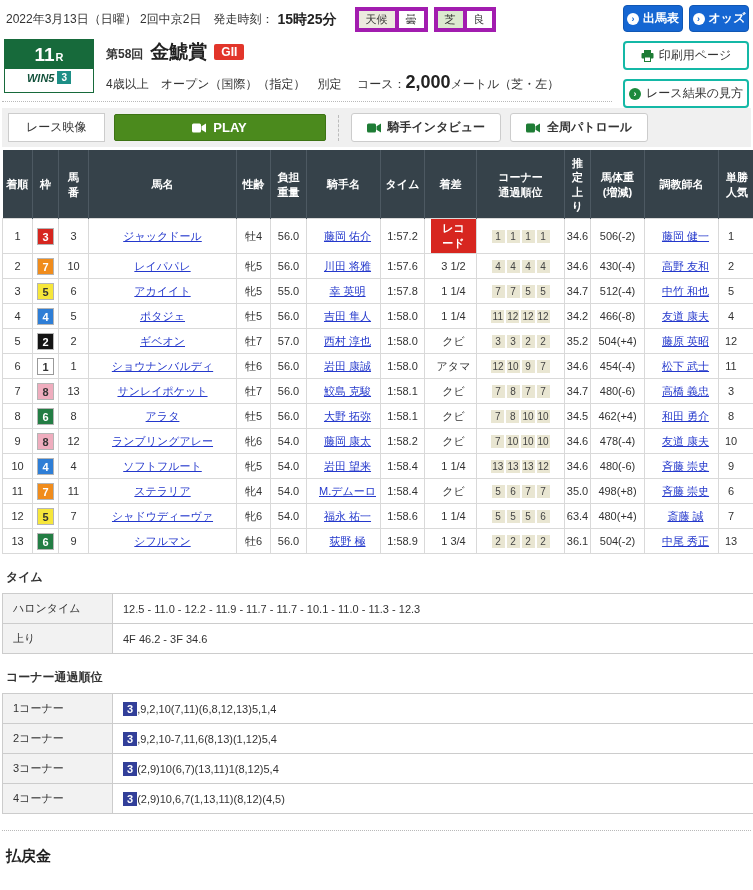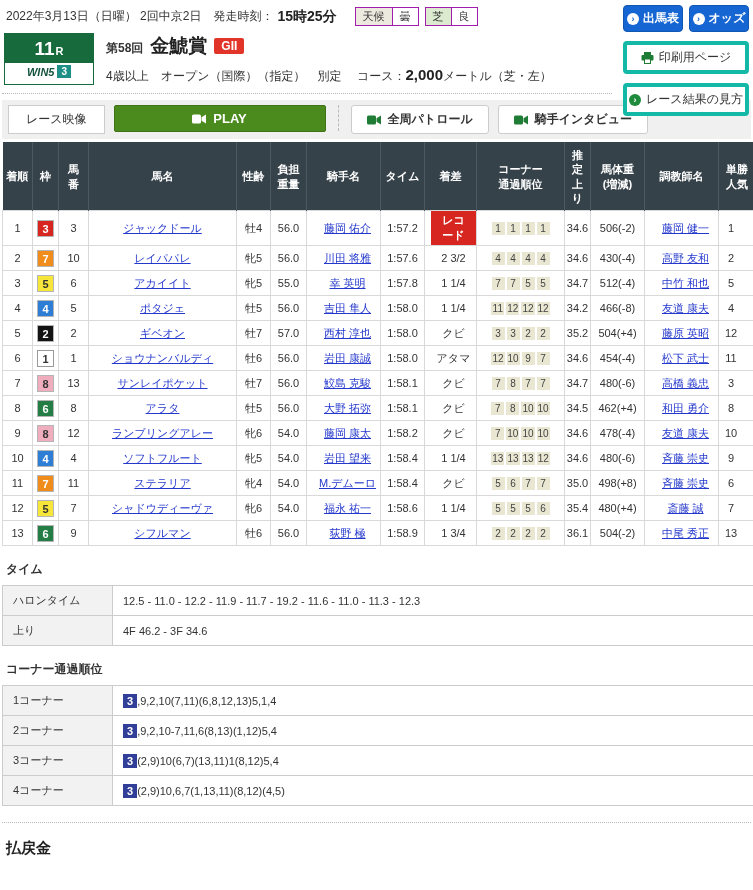--- a/index.html
+++ b/index.html
@@ -3,57 +3,57 @@
 <meta charset="utf-8">
 <style>
   * { margin:0; padding:0; box-sizing:border-box; }
   body { background:#fff; font-family:"Liberation Sans","DejaVu Sans",sans-serif; color:#333; }
   .page { width:753px; min-height:890px; position:relative; background:#fff; padding:4px 2px 8px 2px; }
 
   
   .date-row { display:flex; align-items:center; gap:4px; padding:3px 2px 2px 4px; font-size:12px; color:#333; }
   .start-time { font-weight:bold; font-size:14px; color:#222; }
   .badges { display:flex; margin-left:14px; gap:0; }
-  .badge { border:1px solid #a21caf; padding:1px 7px; font-size:11px; line-height:15px; }
+  .badge { border:4px solid #a21caf; padding:1px 7px; font-size:11px; line-height:15px; }
   .badge.lab { background:#eceadf; border-right:none; }
   .badge.turf { background:#dcead0; border-right:none; margin-left:6px; }
   .badge.val { background:#fff; }
 
   .right-buttons { position:absolute; top:5px; right:4px; width:126px; display:flex; flex-direction:column; gap:9px; z-index:5; }
   .btn-row { display:flex; gap:6px; }
   .btn-blue { flex:1; background:#1566d2; color:#fff; font-weight:bold; font-size:12px; border:1px solid #1057b4; border-radius:4px; padding:4px 2px; display:flex; align-items:center; justify-content:center; gap:4px; cursor:pointer; }
   .circle-ic { width:12px; height:12px; border-radius:50%; background:#fff; color:#1566d2; font-size:9px; line-height:12px; text-align:center; font-weight:bold; flex:0 0 12px; }
-  .btn-white { background:#fff; border:4px solid #14b8a6; border-radius:4px; padding:4px 2px; font-size:12px; color:#333; display:flex; align-items:center; justify-content:center; gap:5px; cursor:pointer; }
+  .btn-white { background:#fff; border:2px solid #14b8a6; border-radius:4px; padding:4px 2px; font-size:12px; color:#333; display:flex; align-items:center; justify-content:center; gap:5px; cursor:pointer; }
   .gcircle { width:12px; height:12px; border-radius:50%; background:#1e8a3c; color:#fff; font-size:9px; line-height:12px; text-align:center; font-weight:bold; flex:0 0 12px; }
 
   
   .race-row { display:flex; gap:12px; margin-top:5px; padding-left:2px; }
   .race-badge { width:90px; border:1px solid #176a3b; }
   .rnum { background:#176a3b; color:#fff; height:29px; display:flex; align-items:center; justify-content:center; font-weight:bold; }
   .rnum .n { font-size:19px; }
   .rnum .r { font-size:11px; margin-left:1px; margin-top:5px; }
   .win5 { background:#fff; height:17px; display:flex; align-items:center; justify-content:center; gap:3px; }
   .win5 .wtxt { font-style:italic; font-weight:bold; font-size:11px; color:#14523c; letter-spacing:0; }
   .win5 .wnum { background:#1d8f86; color:#fff; font-size:10px; font-weight:bold; padding:0 4px; line-height:13px; }
   .race-head-main { flex:1; }
   .race-title-line { display:flex; align-items:baseline; gap:7px; }
   .race-edition { font-size:12px; font-weight:bold; }
   .race-name { font-size:19px; font-weight:bold; color:#222; }
   .grade-badge { background:#e2352a; color:#fff; font-weight:bold; font-size:12px; padding:1px 7px; border-radius:2px; align-self:center; }
   .race-cond { margin-top:7px; font-size:12px; color:#333; }
-  .course-num { font-weight:bold; font-size:15px; color:#222; }
+  .course-num { font-weight:bold; font-size:18px; color:#222; }
   .dotted-div { border-top:1px dotted #b9b9b9; margin:8px 0 6px 0; }
 
   
   .prize { padding:0 2px 4px 4px; font-size:11px; line-height:1.7; color:#333; }
   .prize .plabel { display:inline-block; width:88px; }
   .prize .pvals { white-space:pre; }
 
   
-  .video-bar { background:#f0f0f0; padding:5px 6px; display:flex; align-items:flex-start; gap:9px; margin-top:2px; }
+  .video-bar { background:#f0f0f0; padding:5px 6px; display:flex; align-items:center; gap:9px; margin-top:2px; }
   .video-label { background:#fff; border:1px solid #ccc; padding:5px 17px; font-size:12px; }
   .play-btn { background:#4b8a1d; border:1px solid #3d7314; color:#fff; font-weight:bold; font-size:13px; width:212px; padding:5px 0; border-radius:2px; display:flex; align-items:center; justify-content:center; gap:7px; cursor:pointer; }
   .vsep { border-left:1px dashed #bbb; height:26px; margin:0 3px; }
   .vbtn { background:#fff; border:1px solid #ccc; border-radius:3px; padding:5px 15px; font-size:12px; font-weight:bold; color:#333; display:flex; align-items:center; gap:7px; cursor:pointer; }
   .cam { color:#1e7c35; display:flex; }
   .cam.white { color:#fff; }
 
   
   table.results { border-collapse:collapse; table-layout:fixed; width:753px; margin-top:3px; }
   table.results th { background:#36424a; color:#fff; font-size:11px; font-weight:bold; padding:5px 0; border-right:1px solid #4d5962; border-top:1px solid #36424a; vertical-align:middle; white-space:pre-line; line-height:1.3; }
@@ -167,30 +167,30 @@
       <span>PLAY</span>
     </div>
     <span class="vsep"></span>
     <div class="vbtn">
       <span class="cam">
         <svg width="14" height="10" viewBox="0 0 14 10">
             <rect x="0" y="0.5" width="9" height="9" rx="1.5" fill="currentColor"></rect>
             <path d="M9.5 3.2 L14 0.5 V9.5 L9.5 6.8 Z" fill="currentColor"></path>
           </svg>
       </span>
-      <span>全周パトロール</span>
+      <span>騎手インタビュー</span>
     </div>
     <div class="vbtn">
       <span class="cam">
         <svg width="14" height="10" viewBox="0 0 14 10">
             <rect x="0" y="0.5" width="9" height="9" rx="1.5" fill="currentColor"></rect>
             <path d="M9.5 3.2 L14 0.5 V9.5 L9.5 6.8 Z" fill="currentColor"></path>
           </svg>
       </span>
-      <span>騎手インタビュー</span>
+      <span>全周パトロール</span>
     </div>
   </div>
 
   <table class="results">
     <colgroup>
       <col style="width:30px">
         <col style="width:26px">
         <col style="width:30px">
         <col style="width:148px">
       <col style="width:34px">
@@ -251,21 +251,21 @@
 
         <tr>
           <td class="c-pos">2</td>
           <td class="c-frame"><span class="waku w7">7</span></td>
           <td class="c-num">10</td>
           <td class="c-horse"><a class="lnk">レイパパレ</a></td>
           <td class="c-sa">牝5</td>
           <td class="c-wt">56.0</td>
           <td class="c-jockey"><a class="lnk">川田 将雅</a></td>
           <td class="c-time">1:57.6</td>
-          <td class="c-margin"><span class="mgn">2 3/2</span></td>
+          <td class="c-margin"><span class="mgn">3 1/2</span></td>
           <td class="c-corner"><span class="cnum">4</span><span class="cnum">4</span><span class="cnum">4</span><span class="cnum">4</span></td>
           <td class="c-agari">34.6</td>
           <td class="c-bw">430(-4)</td>
           <td class="c-trainer"><a class="lnk">高野 友和</a></td>
           <td class="c-pop">2</td>
         </tr>
 
         <tr>
           <td class="c-pos">3</td>
           <td class="c-frame"><span class="waku w5">5</span></td>
@@ -423,21 +423,21 @@
           <td class="c-pos">12</td>
           <td class="c-frame"><span class="waku w5">5</span></td>
           <td class="c-num">7</td>
           <td class="c-horse"><a class="lnk">シャドウディーヴァ</a></td>
           <td class="c-sa">牝6</td>
           <td class="c-wt">54.0</td>
           <td class="c-jockey"><a class="lnk">福永 祐一</a></td>
           <td class="c-time">1:58.6</td>
           <td class="c-margin"><span class="mgn">1 1/4</span></td>
           <td class="c-corner"><span class="cnum">5</span><span class="cnum">5</span><span class="cnum">5</span><span class="cnum">6</span></td>
-          <td class="c-agari">35.4</td>
+          <td class="c-agari">63.4</td>
           <td class="c-bw">480(+4)</td>
           <td class="c-trainer"><a class="lnk">斎藤 誠</a></td>
           <td class="c-pop">7</td>
         </tr>
 
         <tr>
           <td class="c-pos">13</td>
           <td class="c-frame"><span class="waku w6">6</span></td>
           <td class="c-num">9</td>
           <td class="c-horse"><a class="lnk">シフルマン</a></td>
@@ -454,21 +454,21 @@
         </tr>
 
     </tbody>
   </table>
 
   <div class="sec-title">タイム</div>
   <table class="kv">
     <tbody>
         <tr>
       <td class="kl">ハロンタイム</td>
-      <td>12.5 - 11.0 - 12.2 - 11.9 - 11.7 - 19.2 - 11.6 - 11.0 - 11.3 - 12.3</td>
+      <td>12.5 - 11.0 - 12.2 - 11.9 - 11.7 - 11.7 - 10.1 - 11.0 - 11.3 - 12.3</td>
     </tr>
     <tr>
       <td class="kl">上り</td>
       <td>4F 46.2 - 3F 34.6</td>
     </tr>
   </tbody>
     </table>
 
   <div class="sec-title">コーナー通過順位</div>
   <table class="kv">

